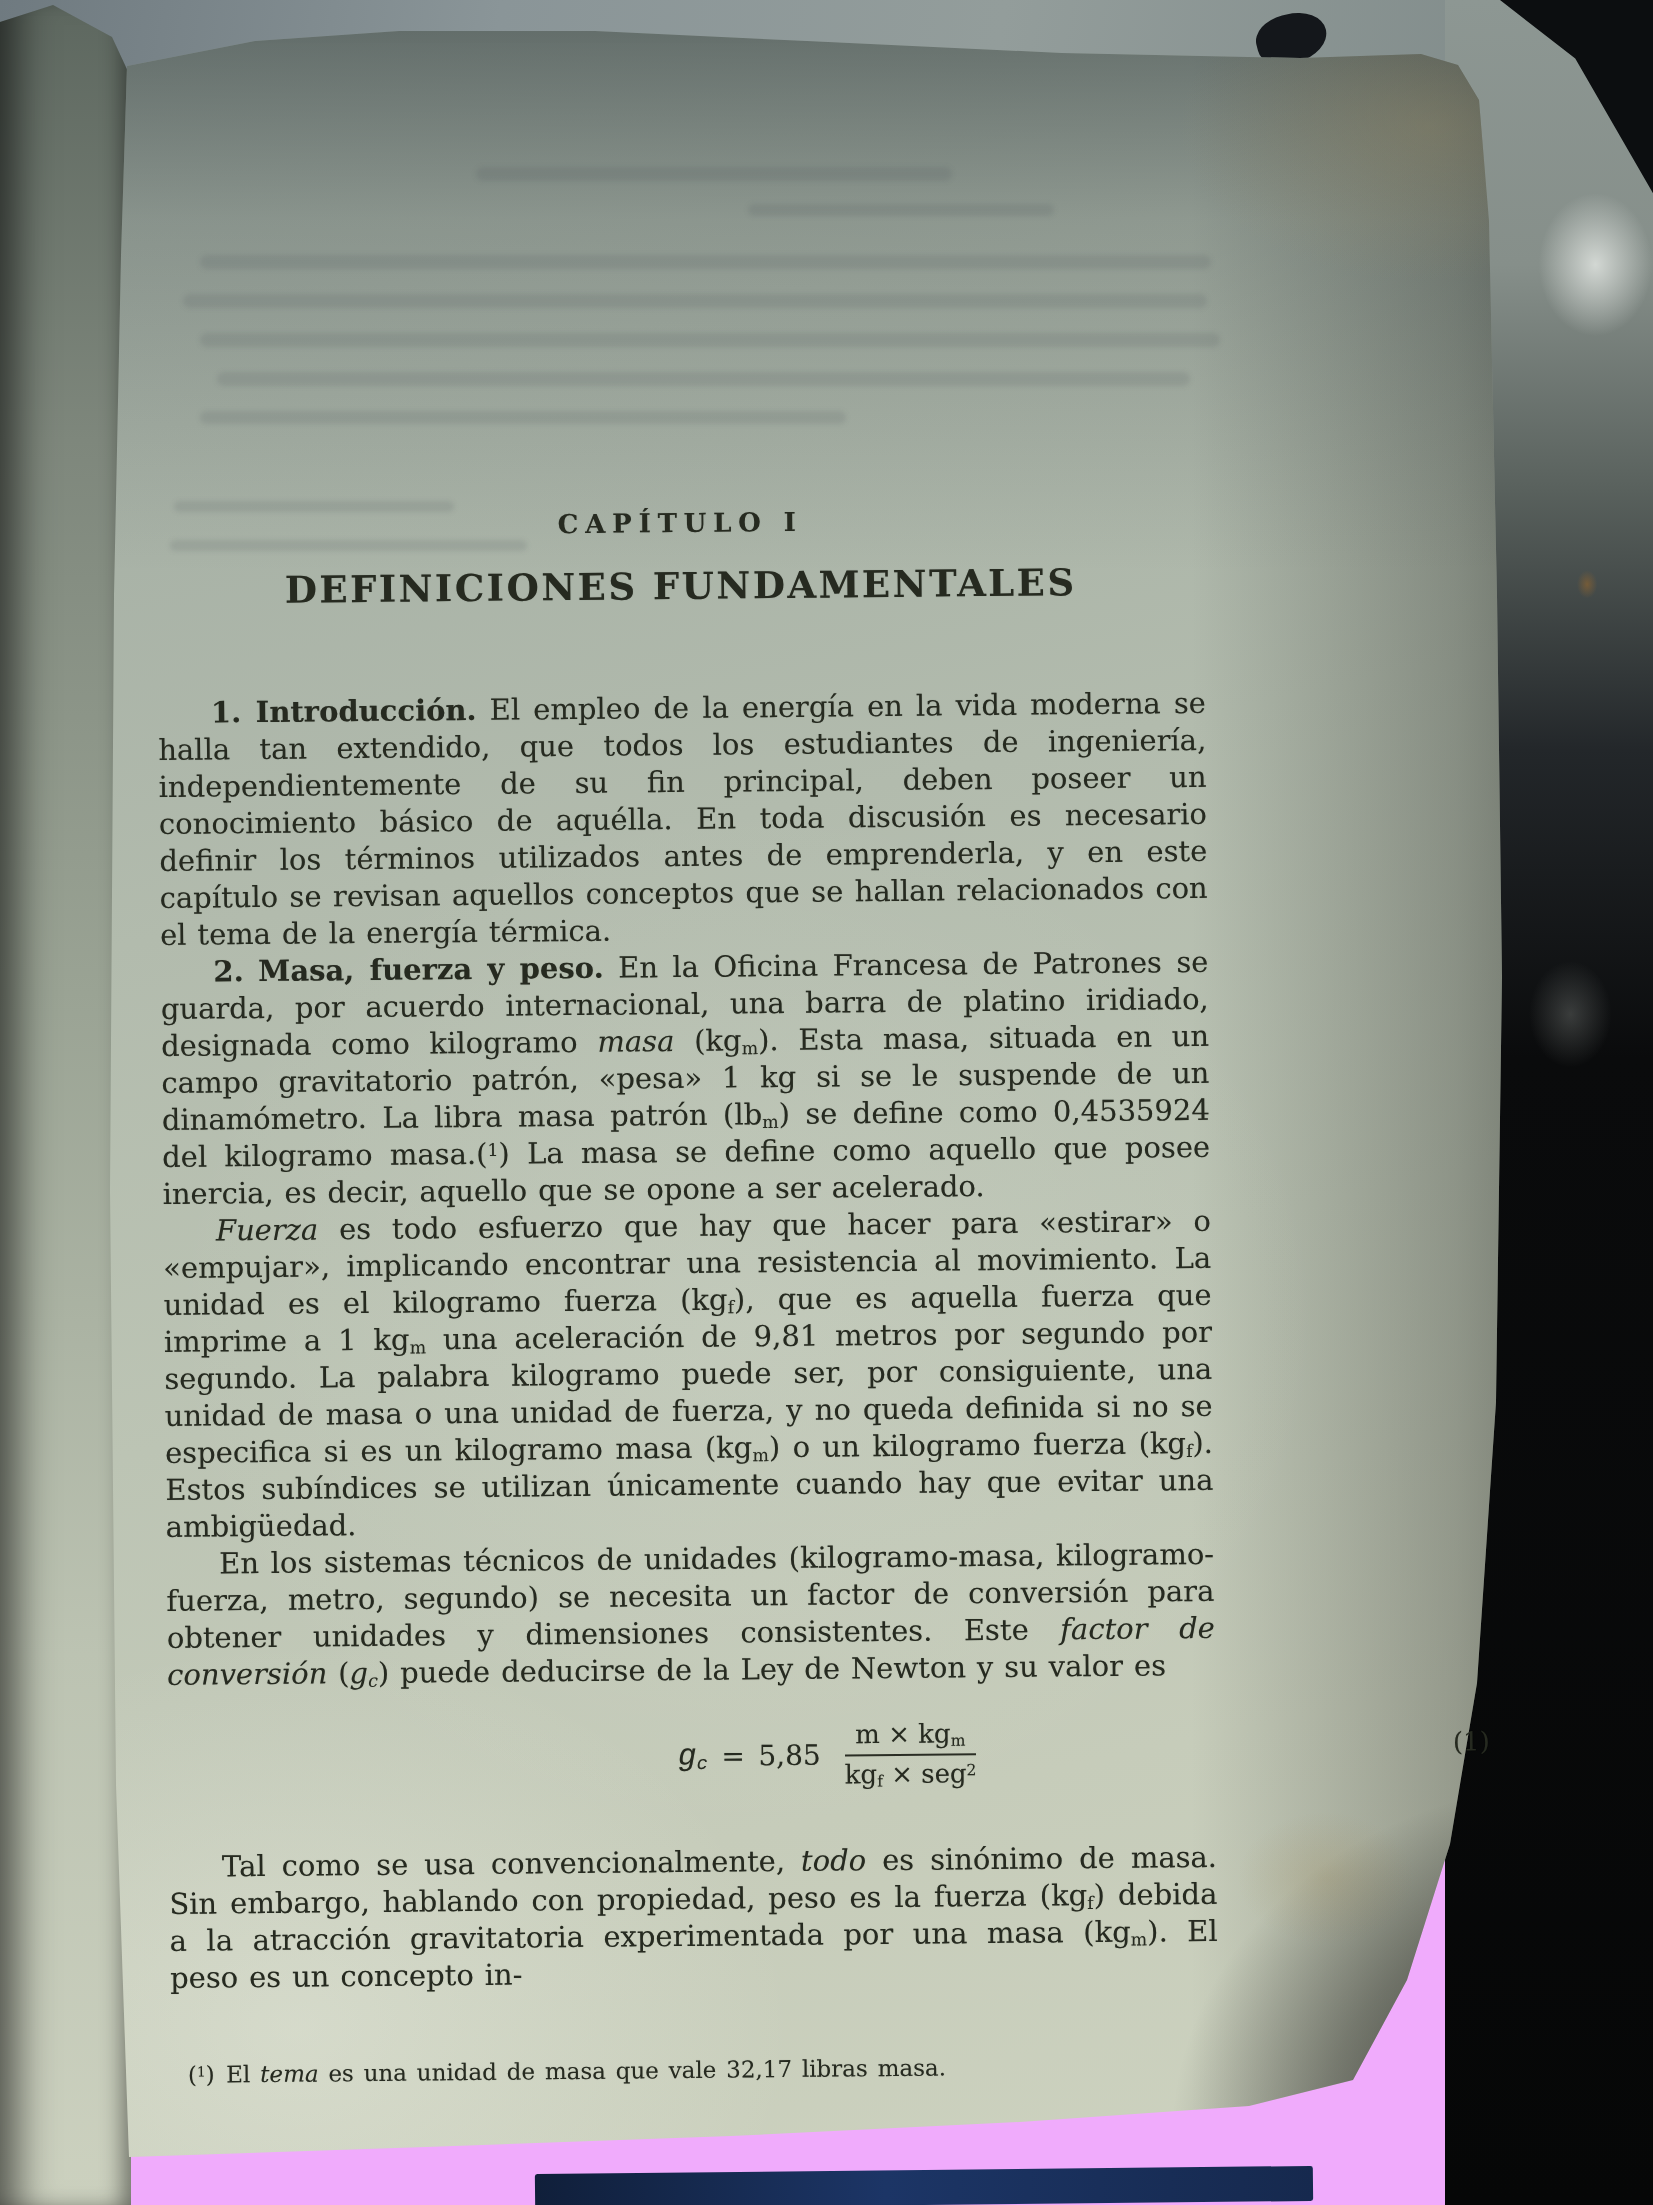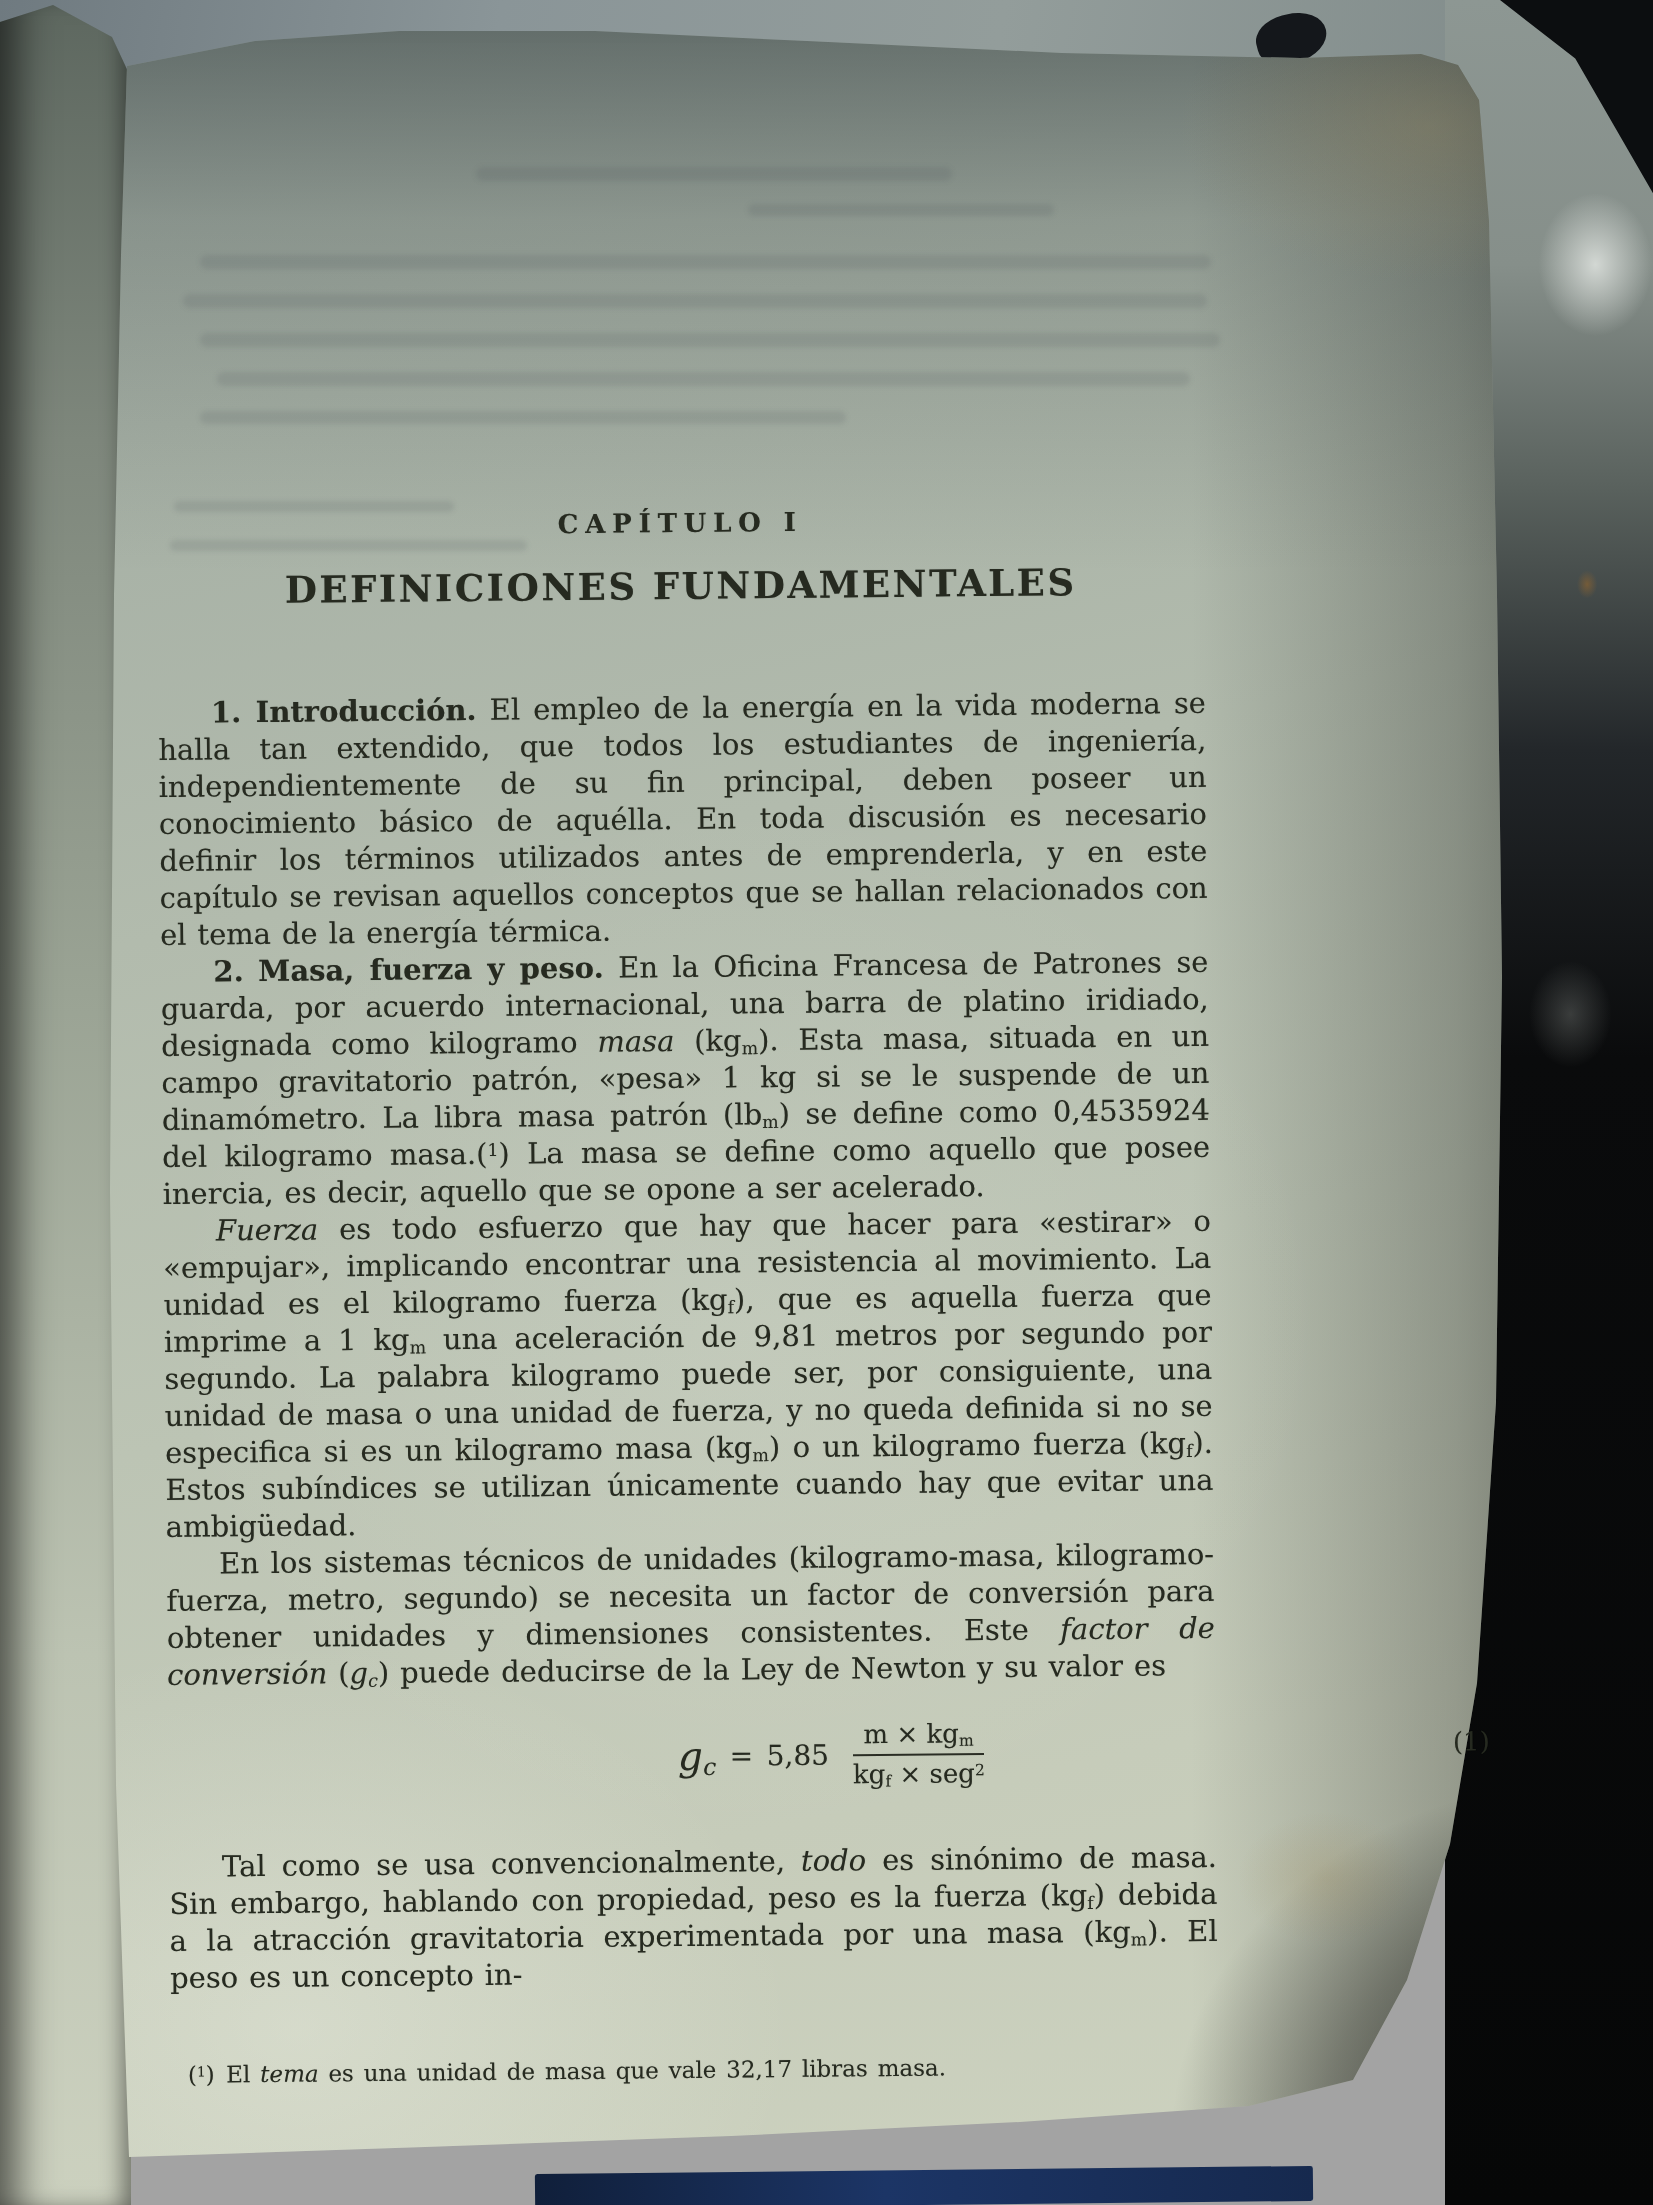--- a/index.html
+++ b/index.html
@@ -1,18 +1,18 @@
 <!DOCTYPE html>
 <html style="font-size:13.6px"><head>
 <meta charset="utf-8">
 <style>
   html,body{margin:0;padding:0;background:#000;}
   .photo{
     position:relative;width:1654px;height:2205px;overflow:hidden;
-    background:#a3a3a3;
+    background:#f0abfc;
     font-family:"DejaVu Serif","Liberation Serif",serif;
   }
   
   .wall{
     position:absolute;left:0;top:0;width:1654px;height:127px;
     background:linear-gradient(100deg,#6f7a80 0%,#8a9598 30%,#939d9b 60%,#7d8887 100%);
   }
   .bg-right{
     position:absolute;left:1445px;top:0;width:209px;height:2205px;
     background:
@@ -84,21 +84,21 @@
   }
   p{margin:0;text-indent:53px;word-spacing:1.7px;}
   i{font-style:italic;}
   b{font-weight:700;}
   sub{font-size:0.6em;vertical-align:-0.22em;line-height:0;}
   sup{font-size:0.6em;vertical-align:0.45em;line-height:0;}
   sub.it{font-style:italic;}
   
   .equation{position:relative;width:100%;height:104px;margin:22px 0 29px 0;}
   .eq-body{position:absolute;left:510px;top:8.5px;display:flex;align-items:center;gap:13.6px;font-size:28px;line-height:1;}
-  .eq-lhs{font-style:italic;font-size:39px;}
+  .eq-lhs{font-style:italic;font-size:31px;font-family:Liberation Mono, monospace;}
   .eq-lhs sub{font-style:italic;}
   .frac{display:inline-flex;flex-direction:column;align-items:center;font-size:26px;line-height:1.3;}
   .frac .num{padding:0 10.2px 2.5px;border-bottom:2.5px solid #2a2d24;}
   .frac .den{padding:2.5px 10.2px 0;}
   .eq-number{position:absolute;left:1285px;top:20.4px;font-size:26px;}
   
   .footnote{
     margin:63px 0 0 17px;text-indent:0;font-size:23px;line-height:31px;
     text-align:left;word-spacing:2.5px;
   }

